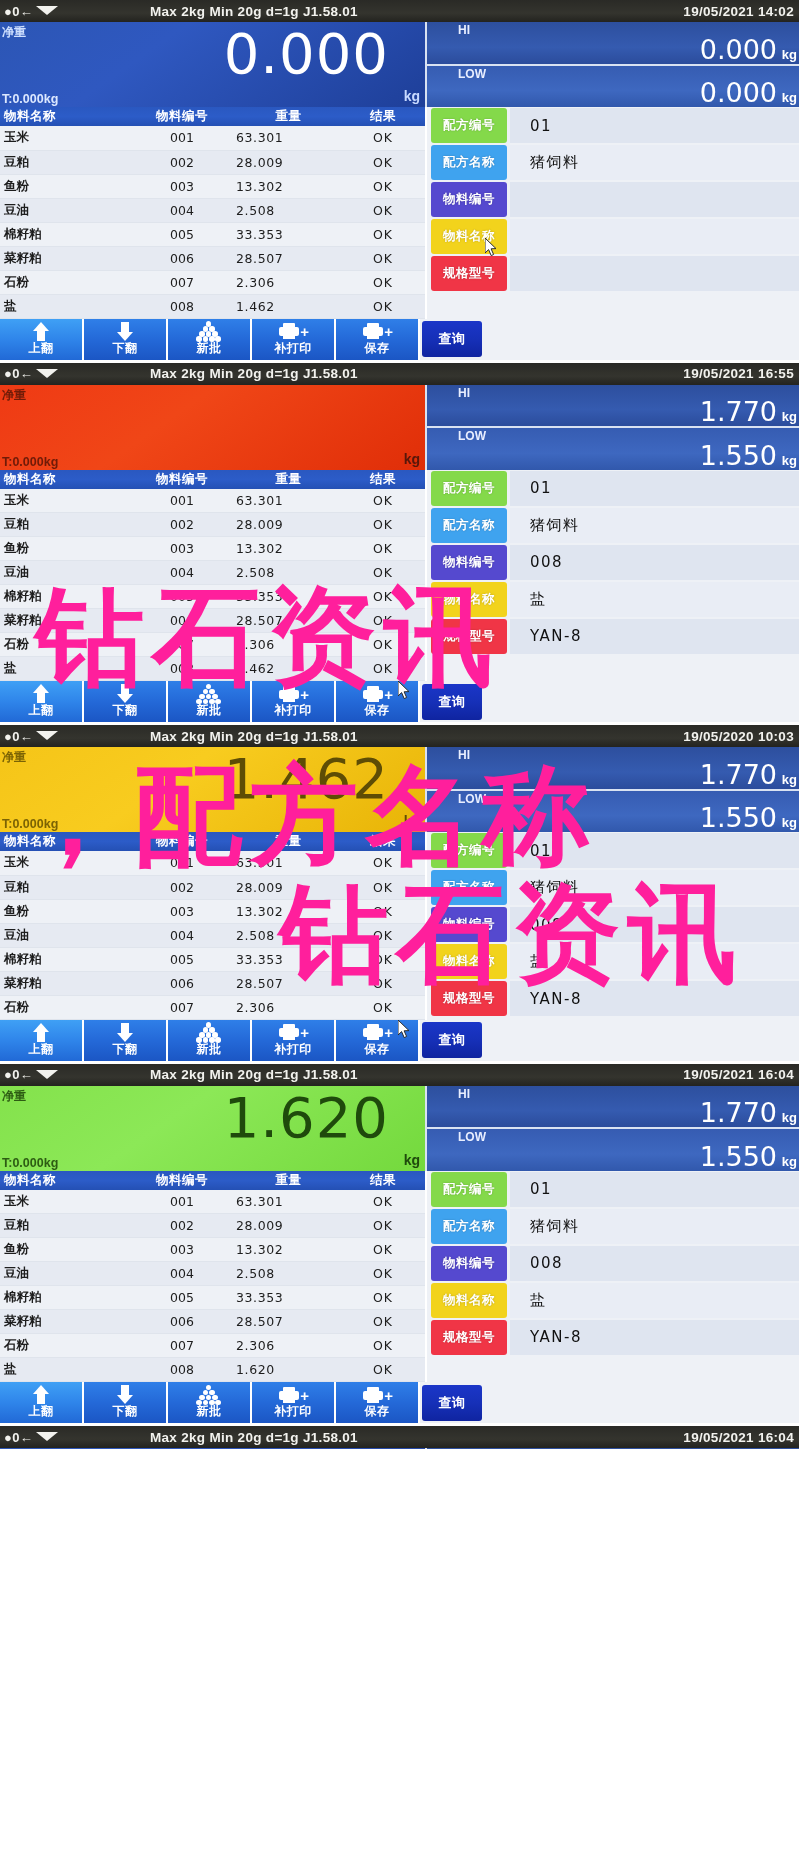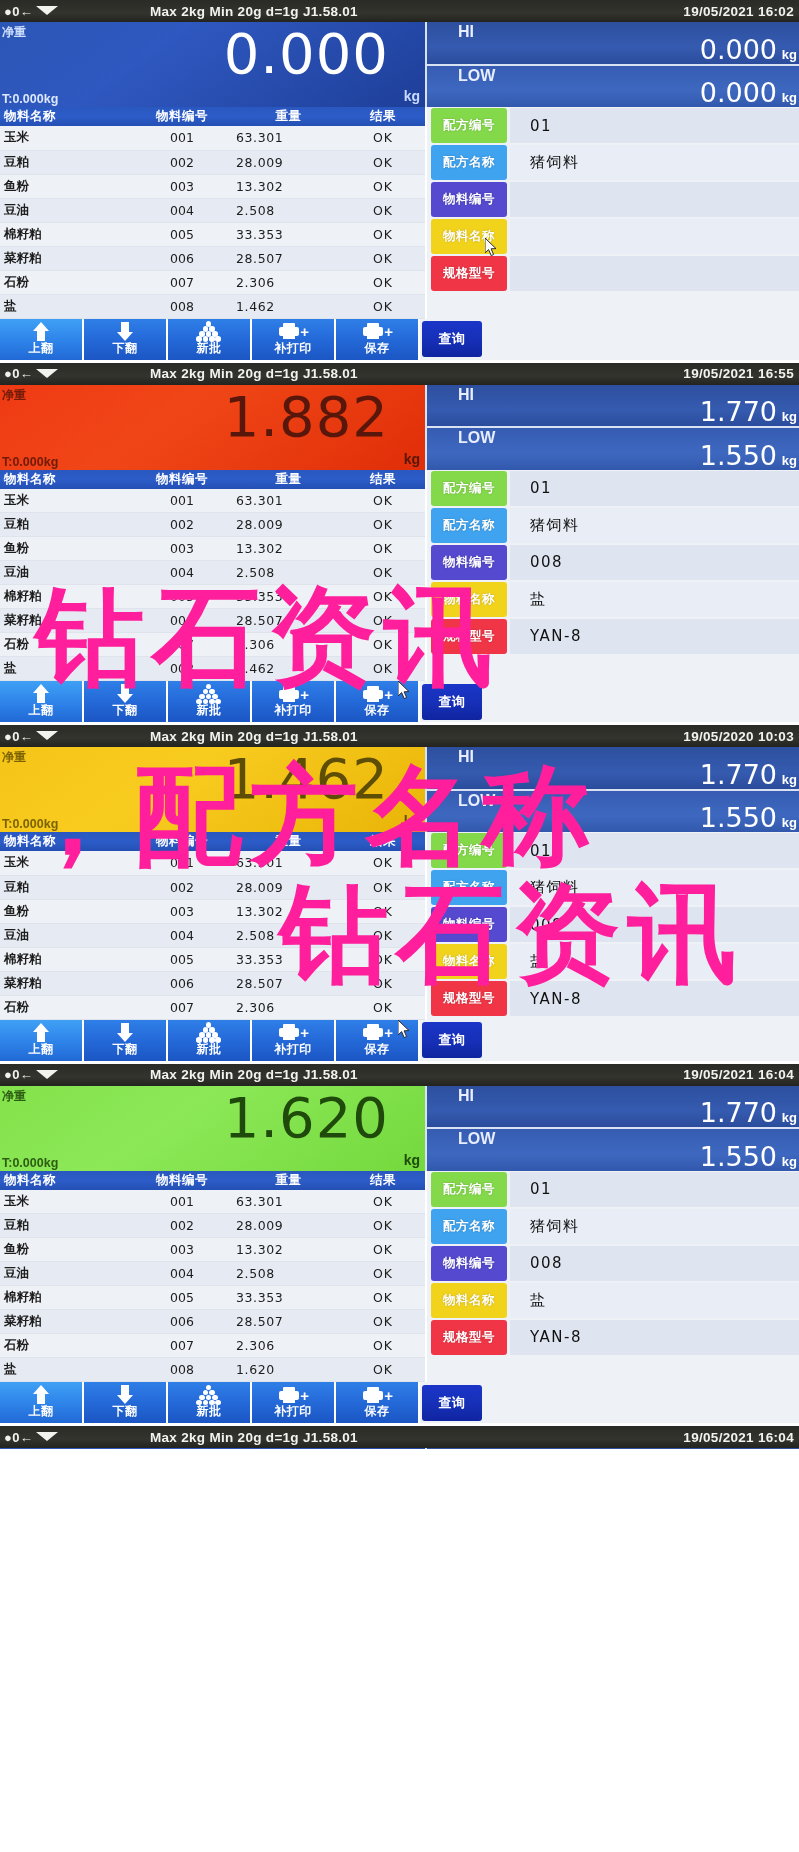--- a/index.html
+++ b/index.html
@@ -87,21 +87,21 @@
     background: linear-gradient(180deg,#2d4f9e 0%,#355bb0 60%,#2b4c9c 100%);
     color: #fff;
     border-left: 2px solid #d9e2f2;
   }
   .hilo.low {
     background: linear-gradient(180deg,#365cb2 0%,#3e68c0 60%,#3158ac 100%);
     border-top: 2px solid #d9e2f2;
   }
   .hilo-tag {
     position: absolute; left: 3px; top: 1px;
-    font-size: 16px; font-weight: bold; color: #e8eeff; padding-left: 28px;
+    font-size: 12px; font-weight: bold; color: #e8eeff; padding-left: 28px;
   }
   .hilo-val {
     position: absolute; right: 22px; bottom: 1px;
     font-size: 27px; line-height: 1; font-weight: 400; color: #ffffff;
     font-family: "DejaVu Sans", sans-serif;
   }
   .hilo-kg {
     position: absolute; right: 2px; bottom: 2px;
     font-size: 13px; font-weight: bold; color: #ffffff;
   }
@@ -286,21 +286,21 @@
     <div class="panel">
       <div class="panel-inner">
         <div class="statusbar">
           <div class="sb-left">
             <span class="zeroicon">
               <span style="font-size:13px;">●0←</span>
             </span>
             <span class="stable-glyph"></span>
           </div>
           <div class="sb-center">Max 2kg  Min 20g  d=1g    J1.58.01</div>
-          <div class="sb-right">19/05/2021  16:02</div>
+          <div class="sb-right">19/05/2021  14:02</div>
         </div>
         <div class="wtrow">
           <div class="wtbox ">
             <div class="net-label">净重</div>
             <div class="bignum">0.000</div>
             <div class="kgmain">kg</div>
             <div class="tare-label">T:0.000kg</div>
           </div>
           <div class="hilowbox">
             <div class="hilo">
@@ -471,21 +471,20 @@
               <span style="font-size:13px;">●0←</span>
             </span>
             <span class="stable-glyph"></span>
           </div>
           <div class="sb-center">Max 2kg  Min 20g  d=1g    J1.58.01</div>
           <div class="sb-right">19/05/2021  16:55</div>
         </div>
         <div class="wtrow">
           <div class="wtbox red">
             <div class="net-label">净重</div>
-            <div class="bignum">1.882</div>
             <div class="kgmain">kg</div>
             <div class="tare-label">T:0.000kg</div>
           </div>
           <div class="hilowbox">
             <div class="hilo">
               <div class="hilo-tag">HI</div>
               <div class="hilo-val">1.770</div>
               <div class="hilo-kg">kg</div>
             </div>
             <div class="hilo low">

